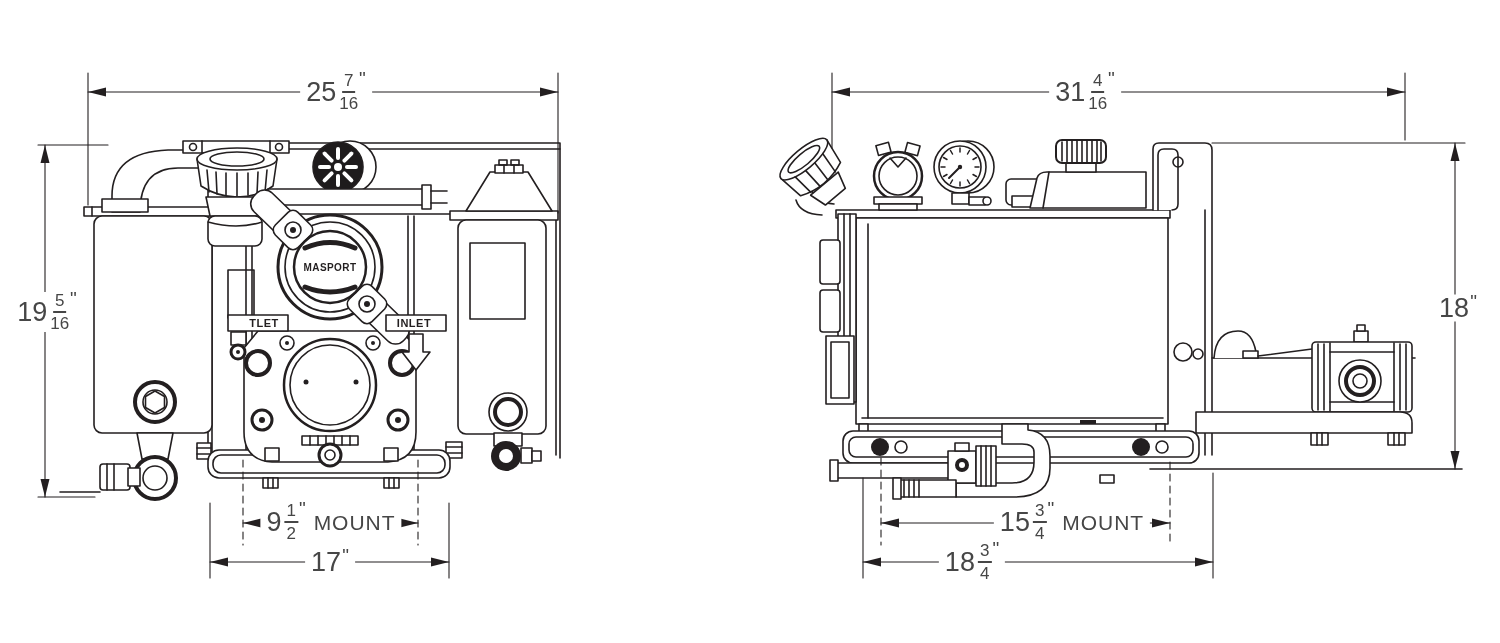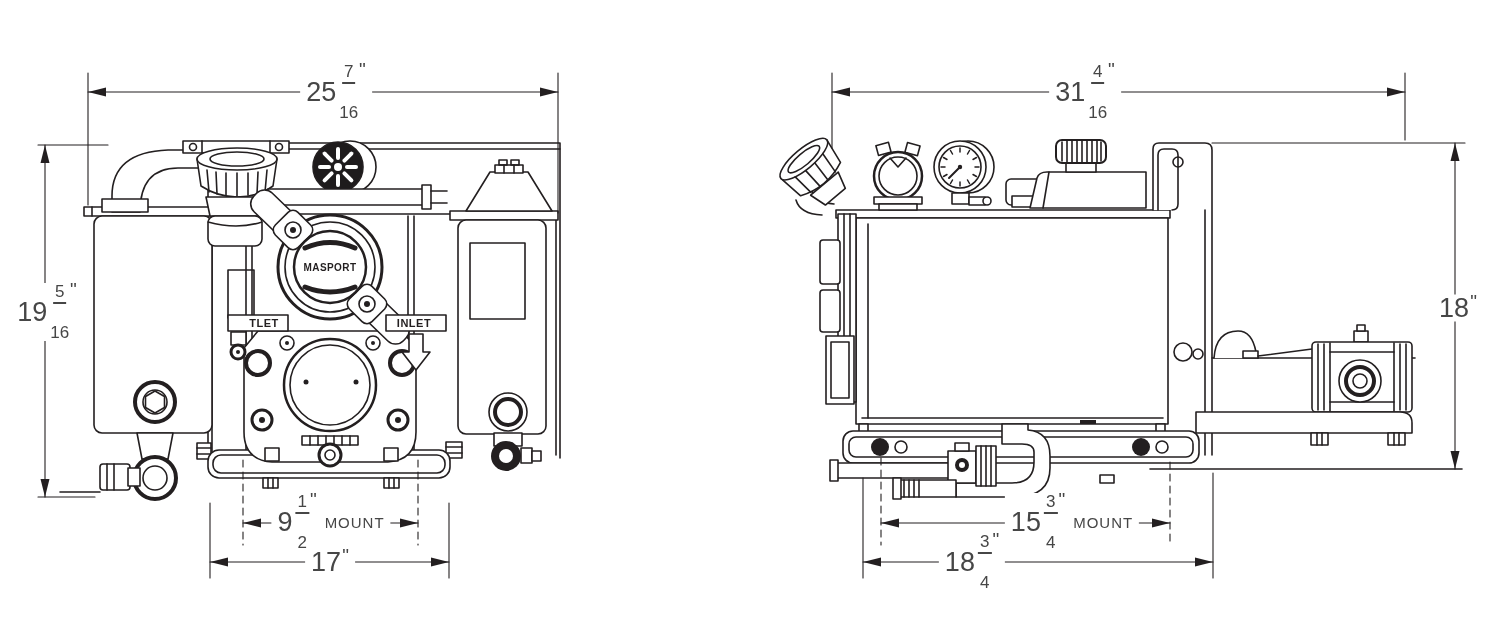--- a/index.html
+++ b/index.html
@@ -11,23 +11,23 @@
   .dimln{stroke-width:1.1;}
   .svgtxt{fill:#231f20;stroke:none;font:700 11px "Liberation Sans",sans-serif;
           text-anchor:middle;letter-spacing:.5px;}
   .brandtxt{fill:#231f20;stroke:none;font:700 10px "Liberation Sans",sans-serif;
           text-anchor:middle;letter-spacing:.4px;}
   .dim-label{position:absolute;transform:translate(-50%,-50%);display:flex;align-items:center;
              background:#fff;padding:0 6px;color:#464646;white-space:nowrap;line-height:1;z-index:5;}
   .whole{font-size:27px;}
   .frac{display:inline-flex;flex-direction:column;align-items:center;font-size:17px;margin-left:3px;}
   .num{border-bottom:2px solid #464646;padding:0 2px 2px;}
-  .den{padding-top:20px;}
+  .den{padding-top:2px;}
   .unit{font-size:19px;align-self:flex-start;margin-top:-3px;margin-left:1px;}
-  .mount-word{font-size:15px;margin-left:8px;letter-spacing:1px;}
+  .mount-word{font-size:21px;margin-left:8px;letter-spacing:1px;}
 </style>
 </head>
 <body>
 
 <div id="stage">
 
 <svg width="1500" height="643" viewBox="0 0 1500 643" stroke="#231f20" fill="none" stroke-width="1.6" stroke-linecap="round" stroke-linejoin="round">
 
   <g>
 

